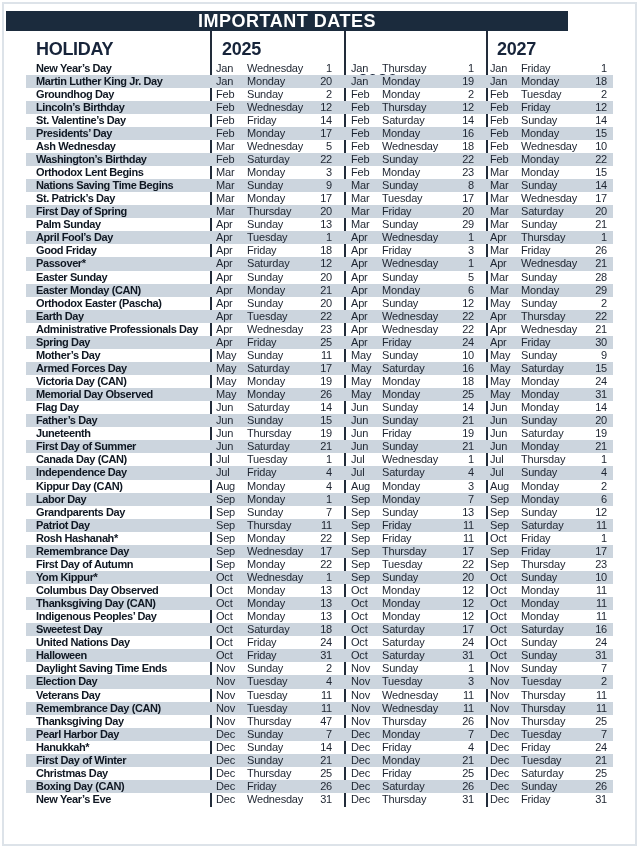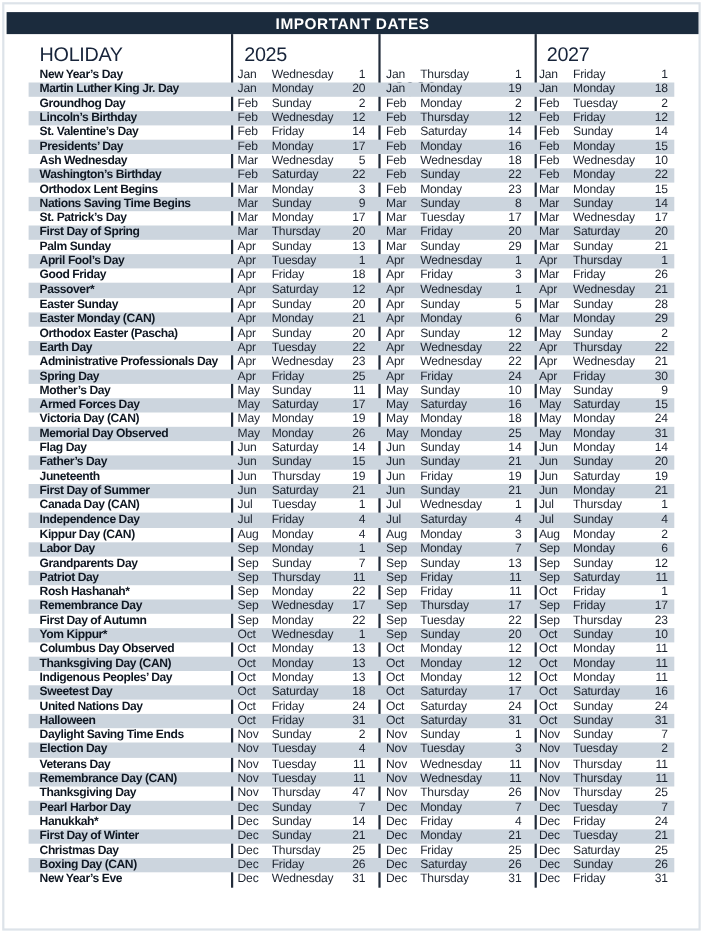--- a/index.html
+++ b/index.html
@@ -3,25 +3,25 @@
 <meta charset="utf-8">
 <style>
   html,body { margin:0; padding:0; background:#ffffff; }
   .page {
     position:relative; width:640px; height:849px; background:#ffffff;
     font-family:"Liberation Sans", sans-serif; overflow:hidden;
   }
   .page-border { position:absolute; left:2px; top:2px; right:3px; bottom:3px;
     border:2px solid #dde3e9; pointer-events:none; }
   .titlebar {
-    position:absolute; left:6px; top:11px; width:629px; height:20px;
+    position:absolute; left:6px; top:11px; width:562px; height:20px;
     background:var(--bar,#1b2b3d); color:#ffffff; font-weight:bold;
-    font-size:14px; line-height:20px; text-align:center; letter-spacing:0.5px;
+    font-size:18px; line-height:20px; text-align:center; letter-spacing:0.5px;
   }
-  .hdr { position:absolute; top:39px; font-weight:normal; color:var(--txt-dark,#17243a);
+  .hdr { position:absolute; top:39px; font-weight:bold; color:var(--txt-dark,#17243a);
     font-size:18px; letter-spacing:-0.3px; border-bottom:2.5px solid var(--txt-dark,#17243a);
     padding-bottom:17px; }
   .hdr-holiday { left:36px; }
   .hdr-y0 { left:222px; }
   .hdr-y1 { left:358px;margin-top:32px; }
   .hdr-y2 { left:497px; }
   .vline { position:absolute; top:31px; height:776px; width:2px;
     background:var(--div,#222c3a); }
   .vline1 { left:210px; } .vline2 { left:344px; } .vline3 { left:486px; }
   .rows { position:absolute; left:26px; top:61.5px; width:587px; }

